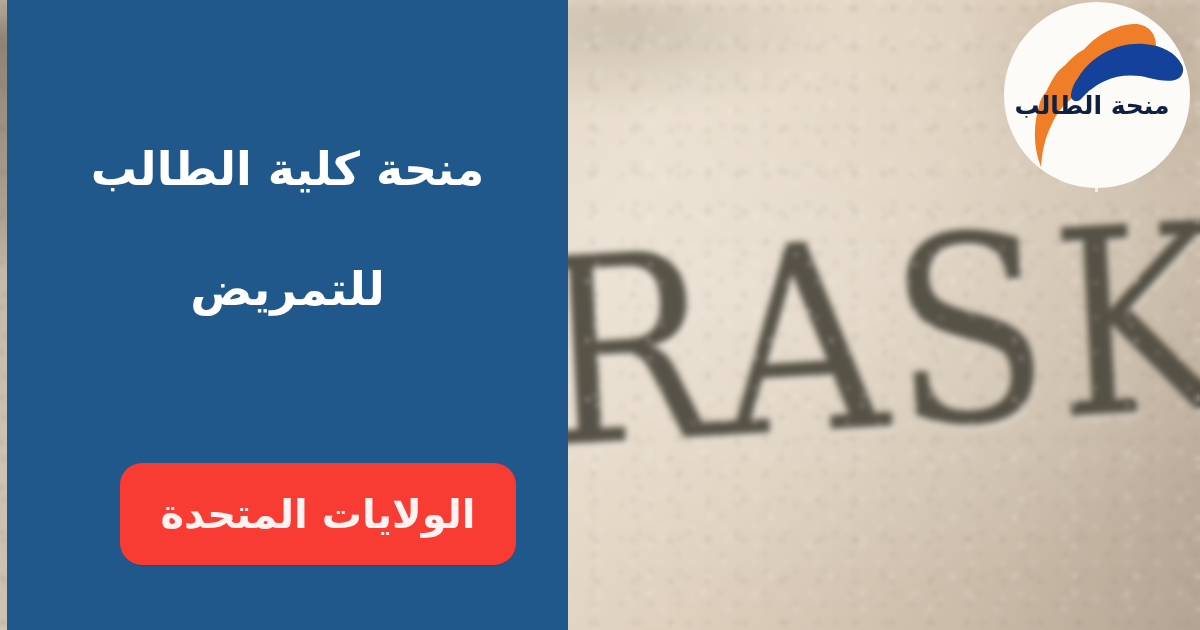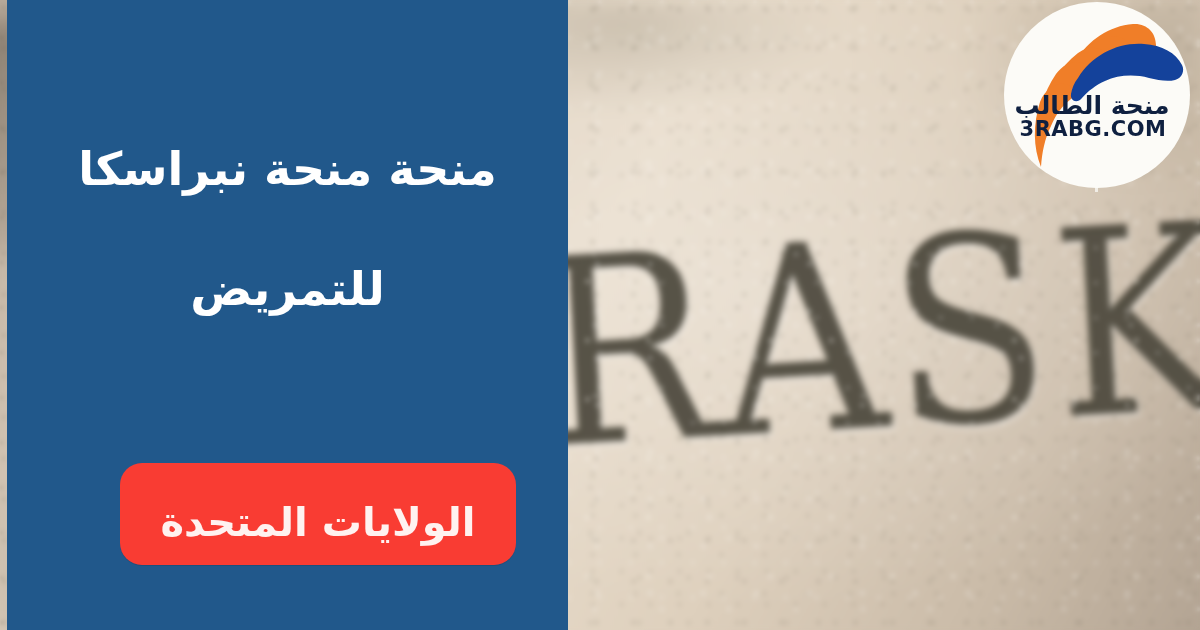--- a/index.html
+++ b/index.html
@@ -97,21 +97,21 @@
     width:396px;height:102px;
     background:#F93C33;
     border:none;border-radius:22px;
     color:#FFF2F0;
     font-family:"DejaVu Sans","Liberation Sans",sans-serif;
     font-size:40px;font-weight:700;
     line-height:102px;
     text-align:center;
     direction:rtl;
     cursor:pointer;
-    padding:8px;
+    padding:0;
     box-shadow:0 1px 0 rgba(0,0,0,.10);
   }
 
   
   .pin-stick{
     position:absolute;left:1095px;top:150px;
     width:3px;height:42px;
     background:linear-gradient(to bottom,#fdfdfb,#f2efe8);
     opacity:.95;
   }
@@ -149,21 +149,21 @@
   <div class="photo">
     <div class="mottle"></div>
     <div class="engraved">RASKA</div>
     <div class="speckle"></div>
     <div class="stone-edge"></div>
     <div class="photo-blur"></div>
   </div>
 
   <div class="panel">
     <h1 class="title">
-      <span>منحة منحة نبراسكا</span><br>
+      <span>منحة كلية الطالب</span><br>
       <br>
       <span>للتمريض</span>
     </h1>
     <button class="cta">الولايات المتحدة</button>
   </div>
 
   <div class="pin-stick"></div>
 
   <div class="logo-badge">
     <div class="logo-inner">
@@ -173,17 +173,16 @@
           <path d="M129,22 C105,24 85,38 72,58 C80,52 92,47 104,45 C117,43 130,45 142,50 C147,52 152,49 152,43 C152,31 143,21 129,22 Z"></path>
           <path d="M101,36 C80,44 63,60 54,80 C64,72 76,65 88,61 C99,57 111,56 121,58 C127,59 131,55 129,49 C126,38 114,31 101,36 Z"></path>
           <path d="M74,51 C56,65 44,84 40,106 C48,95 58,85 69,78 C79,71 90,67 100,66 C106,65 109,60 106,55 C100,45 86,42 74,51 Z"></path>
           <path d="M52,72 C39,91 33,113 35,135 C40,121 47,109 56,99 C64,89 74,82 83,78 C89,75 90,69 86,65 C78,57 62,58 52,72 Z"></path>
           <path d="M36,100 C29,122 29,145 37,165 C38,150 41,136 47,124 C52,112 59,103 67,97 C72,93 71,87 66,84 C56,78 42,85 36,100 Z"></path>
         </g>
 
         <path d="M74,76 C88,53 114,40 140,42 C158,43 172,51 178,63 C181,69 178,76 171,78 C163,80 154,78 145,76 C130,72 114,73 101,79 C92,83 84,89 78,96 C73,102 66,99 67,92 C68,86 70,81 74,76 Z" fill="#14429B"></path>
       </svg>
       <div class="logo-text-ar">منحة الطالب</div>
-      <div class="logo-text-en">3RABG.COM</div>
     </div>
   </div>
 
 </div>
 
 </body></html>

